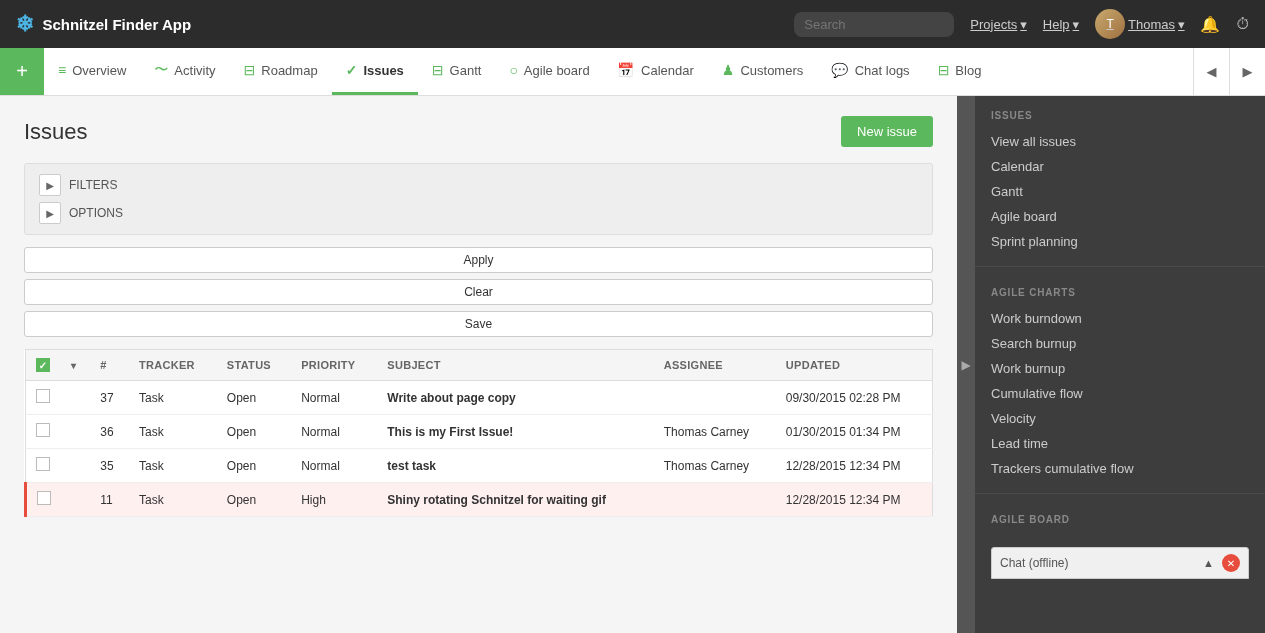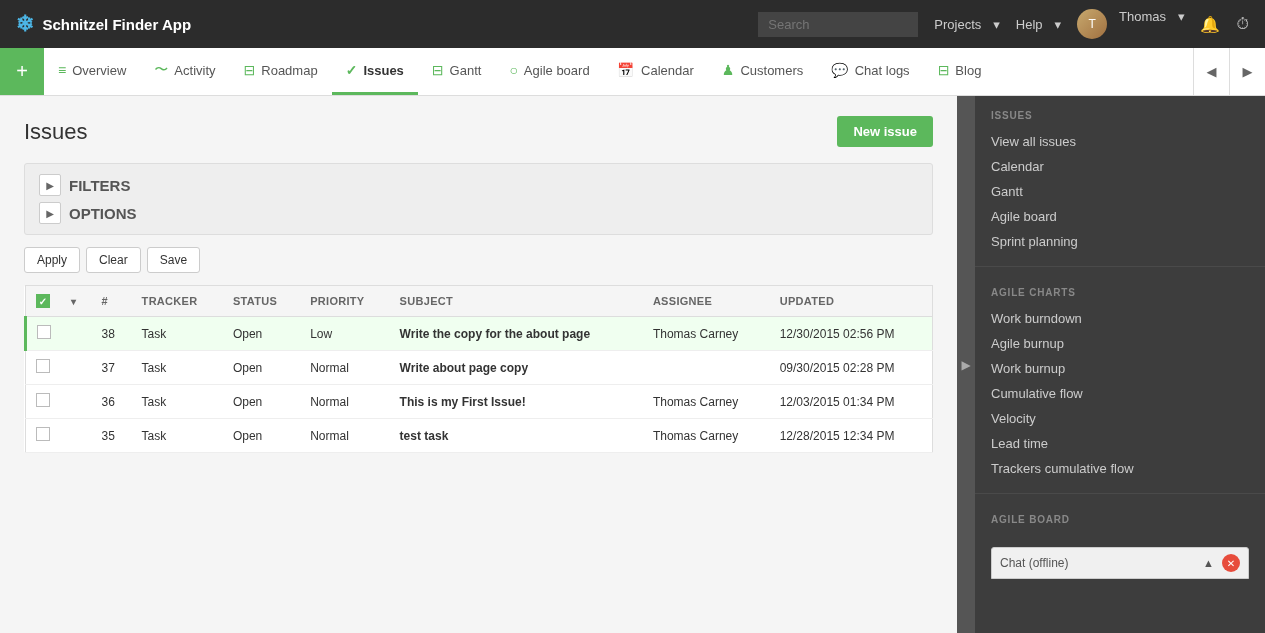--- a/index.html
+++ b/index.html
@@ -26,39 +26,40 @@
       margin-right: 24px;
     }
     .logo-icon {
       color: #4cb5e5;
       font-size: 22px;
     }
     .top-nav-spacer { flex: 1; }
     .top-nav-search {
       background: #444;
       border: none;
-      border-radius: 0;
+      border-radius: 8px;
       padding: 5px 10px;
       color: #ccc;
       width: 160px;
       font-size: 13px;
     }
     .top-nav-right {
       display: flex;
       align-items: center;
       gap: 16px;
       margin-left: 16px;
     }
     .top-nav-btn {
       display: flex;
-      align-items: flex-start;
-      gap: 12px;
+      align-items: center;
+      gap: 3px;
       color: #ccc;
       cursor: pointer;
       font-size: 13px;
+      text-decoration: underline;
     }
     .avatar {
       width: 30px;
       height: 30px;
       border-radius: 50%;
       background: #888;
       overflow: hidden;
       display: flex;
       align-items: center;
       justify-content: center;
@@ -150,21 +151,21 @@
       color: #333;
     }
     .btn-new-issue {
       background: #5cb85c;
       color: #fff;
       border: none;
       border-radius: 3px;
       padding: 8px 16px;
       font-size: 13px;
       cursor: pointer;
-      font-weight: 700;
+      font-weight: 400;
     }
 
     
     .filter-panel {
       background: #eee;
       border: 1px solid #ddd;
       border-radius: 3px;
       margin-bottom: 12px;
       padding: 10px 14px;
     }
@@ -182,31 +183,32 @@
       border: 1px solid #ccc;
       display: flex;
       align-items: center;
       justify-content: center;
       cursor: pointer;
       border-radius: 2px;
       font-size: 10px;
       color: #666;
     }
     .filter-label {
-      font-size: 15px;
-      font-weight: 700;
+      font-size: 12px;
+      font-weight: 400;
       color: #555;
       text-transform: uppercase;
     }
 
     
     .action-row {
       display: flex;
       gap: 6px;
       margin-bottom: 12px;
+      flex-direction: column;
     }
     .action-btn {
       background: #fff;
       border: 1px solid #ccc;
       border-radius: 3px;
       padding: 5px 12px;
       font-size: 12px;
       cursor: pointer;
       color: #333;
     }
@@ -444,33 +446,20 @@
           <th>#</th>
           <th>TRACKER</th>
           <th>STATUS</th>
           <th>PRIORITY</th>
           <th>SUBJECT</th>
           <th>ASSIGNEE</th>
           <th>UPDATED</th>
         </tr>
       </thead>
       <tbody id="table-body">
-      <tr class="selected-row">
-    <td>
-      <span class="check-box"></span>
-    </td>
-    <td></td>
-    <td>38</td>
-    <td>Task</td>
-    <td>Open</td>
-    <td class="priority-low">Low</td>
-    <td class="subject">Write the copy for the about page</td>
-    <td>Thomas Carney</td>
-    <td>12/30/2015 02:56 PM</td>
-  </tr>
           <tr>
     <td>
       <span class="check-box"></span>
     </td>
     <td></td>
     <td>37</td>
     <td>Task</td>
     <td>Open</td>
     <td class="priority-normal">Normal</td>
     <td class="subject">Write about page copy</td>
@@ -481,35 +470,48 @@
     <td>
       <span class="check-box"></span>
     </td>
     <td></td>
     <td>36</td>
     <td>Task</td>
     <td>Open</td>
     <td class="priority-normal">Normal</td>
     <td class="subject">This is my First Issue!</td>
     <td>Thomas Carney</td>
-    <td>12/03/2015 01:34 PM</td>
+    <td>01/30/2015 01:34 PM</td>
   </tr>
           <tr>
     <td>
       <span class="check-box"></span>
     </td>
     <td></td>
     <td>35</td>
     <td>Task</td>
     <td>Open</td>
     <td class="priority-normal">Normal</td>
     <td class="subject">test task</td>
     <td>Thomas Carney</td>
     <td>12/28/2015 12:34 PM</td>
   </tr>
+          <tr class="high-priority" style="border-left: 3px solid rgb(231, 76, 60);">
+    <td>
+      <span class="check-box"></span>
+    </td>
+    <td></td>
+    <td>11</td>
+    <td>Task</td>
+    <td>Open</td>
+    <td class="priority-high">High</td>
+    <td class="subject">Shiny rotating Schnitzel for waiting gif</td>
+    <td></td>
+    <td>12/28/2015 12:34 PM</td>
+  </tr>
         </tbody>
     </table>
   </div>
 
   <div style="position:relative;display:flex;">
     <div style="width:18px;background:#555;display:flex;align-items:center;justify-content:center;cursor:pointer;color:#aaa;font-size:12px;">▶</div>
 
     <div class="sidebar">
 
       <div class="sidebar-section">
@@ -532,21 +534,21 @@
       </div>
 
       <div class="sidebar-divider"></div>
 
       <div class="sidebar-section">
         <div class="sidebar-section-title">AGILE CHARTS</div>
         <div class="sidebar-item">
             <span>Work burndown</span>
           </div>
         <div class="sidebar-item">
-            <span>Agile burnup</span>
+            <span>Search burnup</span>
           </div>
         <div class="sidebar-item">
             <span>Work burnup</span>
           </div>
         <div class="sidebar-item">
             <span>Cumulative flow</span>
           </div>
         <div class="sidebar-item">
             <span>Velocity</span>
           </div>

